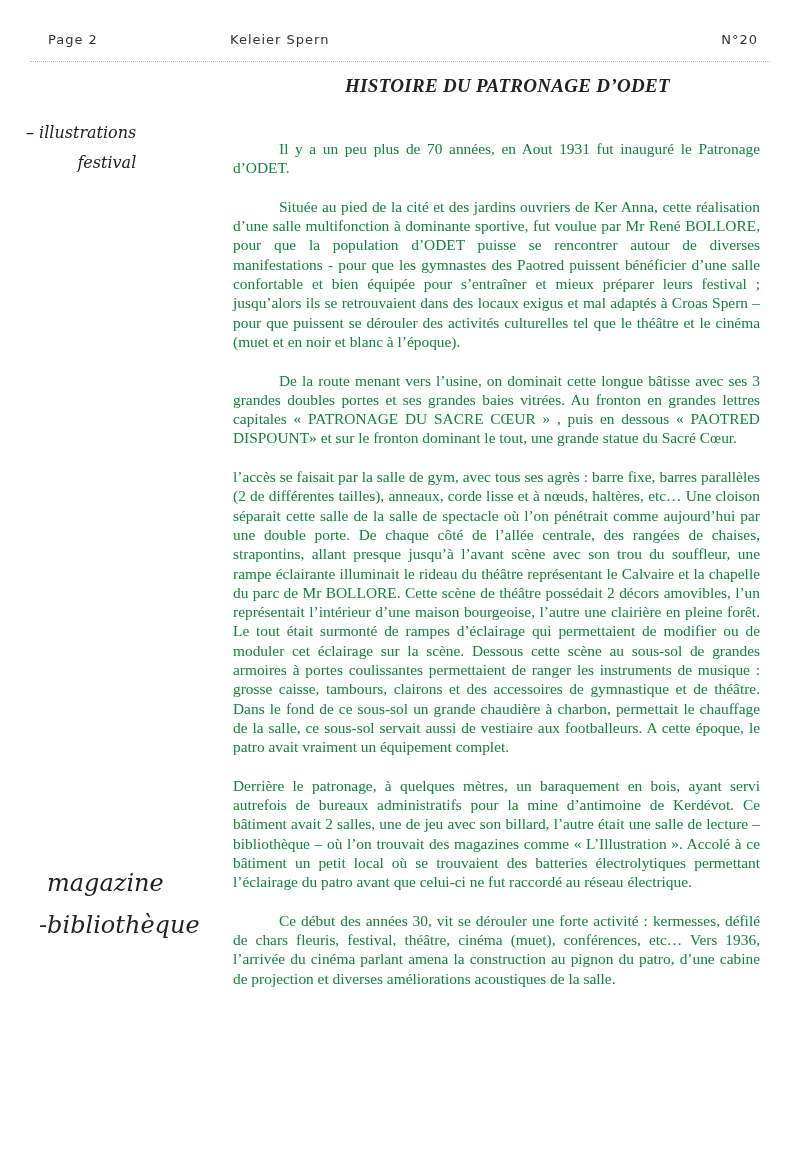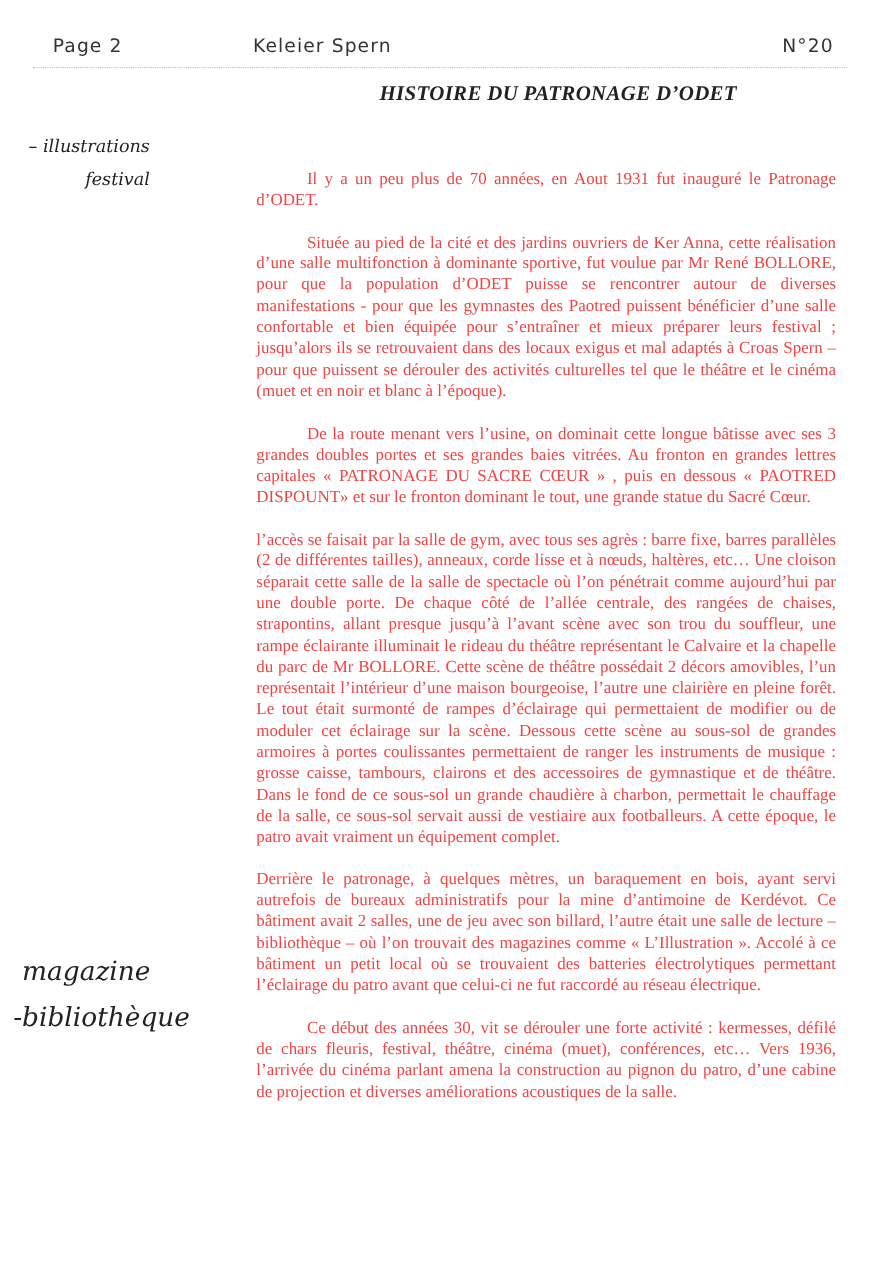--- a/index.html
+++ b/index.html
@@ -1,32 +1,32 @@
 <!DOCTYPE html>
 <html><head>
   <meta charset="utf-8">
   <style>
     html, body { margin: 0; padding: 0; background: #ffffff; }
     body { width: 800px; height: 1151px; position: relative; overflow: hidden; color: #1a1a1a; }
     .header { position: absolute; top: 32px; left: 0; width: 800px; height: 20px;
-      font-family: "DejaVu Sans", sans-serif; font-size: 17px; letter-spacing: 1px; color: #333; }
+      font-family: "DejaVu Sans", sans-serif; font-size: 13px; letter-spacing: 1px; color: #333; }
     .header span { position: absolute; top: 0; }
     .h-page { left: 48px; }
     .h-journal { left: 230px; }
     .h-issue { right: 42px; }
     .rule { position: absolute; top: 61px; left: 30px; width: 740px; border-top: 1px dotted #bbb; }
     .title { position: absolute; top: 75px; left: 345px; font-family: "Liberation Serif", serif;
       font-style: italic; font-weight: bold; font-size: 19px; letter-spacing: 0.3px; color: #222; }
     .body { position: absolute; top: 139px; left: 233px; width: 527px;
-      font-family: "Liberation Serif", serif; font-size: 15.4px; line-height: 19.3px; text-align: justify; color: #ef4444; margin-top: 14px; }
+      font-family: "Liberation Serif", serif; font-size: 15.4px; line-height: 19.3px; text-align: justify; color: #15803d; }
     .body p { margin: 0 0 19.3px 0; }
     .body p.indent { text-indent: 46px; }
     .hand { position: absolute; font-family: "DejaVu Serif", serif; font-style: italic; color: #222; }
     .hand1 { top: 118px; left: 18px; font-size: 16px; line-height: 30px; }
-    .hand2 { top: 868px; left: 12px; font-size: 24px; line-height: 30px; }
+    .hand2 { top: 868px; left: 39px; font-size: 24px; line-height: 30px; }
     .hand .l2 { display: block; padding-left: 22px; text-align: right; }
     .hand2 .l2 { padding-left: 0; margin-top: 12px; }
     .hand .l1b { display: block; padding-left: 8px; }
   </style>
 </head>
 <body>
 
 <div class="header">
   <span class="h-page">Page 2</span>
   <span class="h-journal">Keleier Spern</span>

